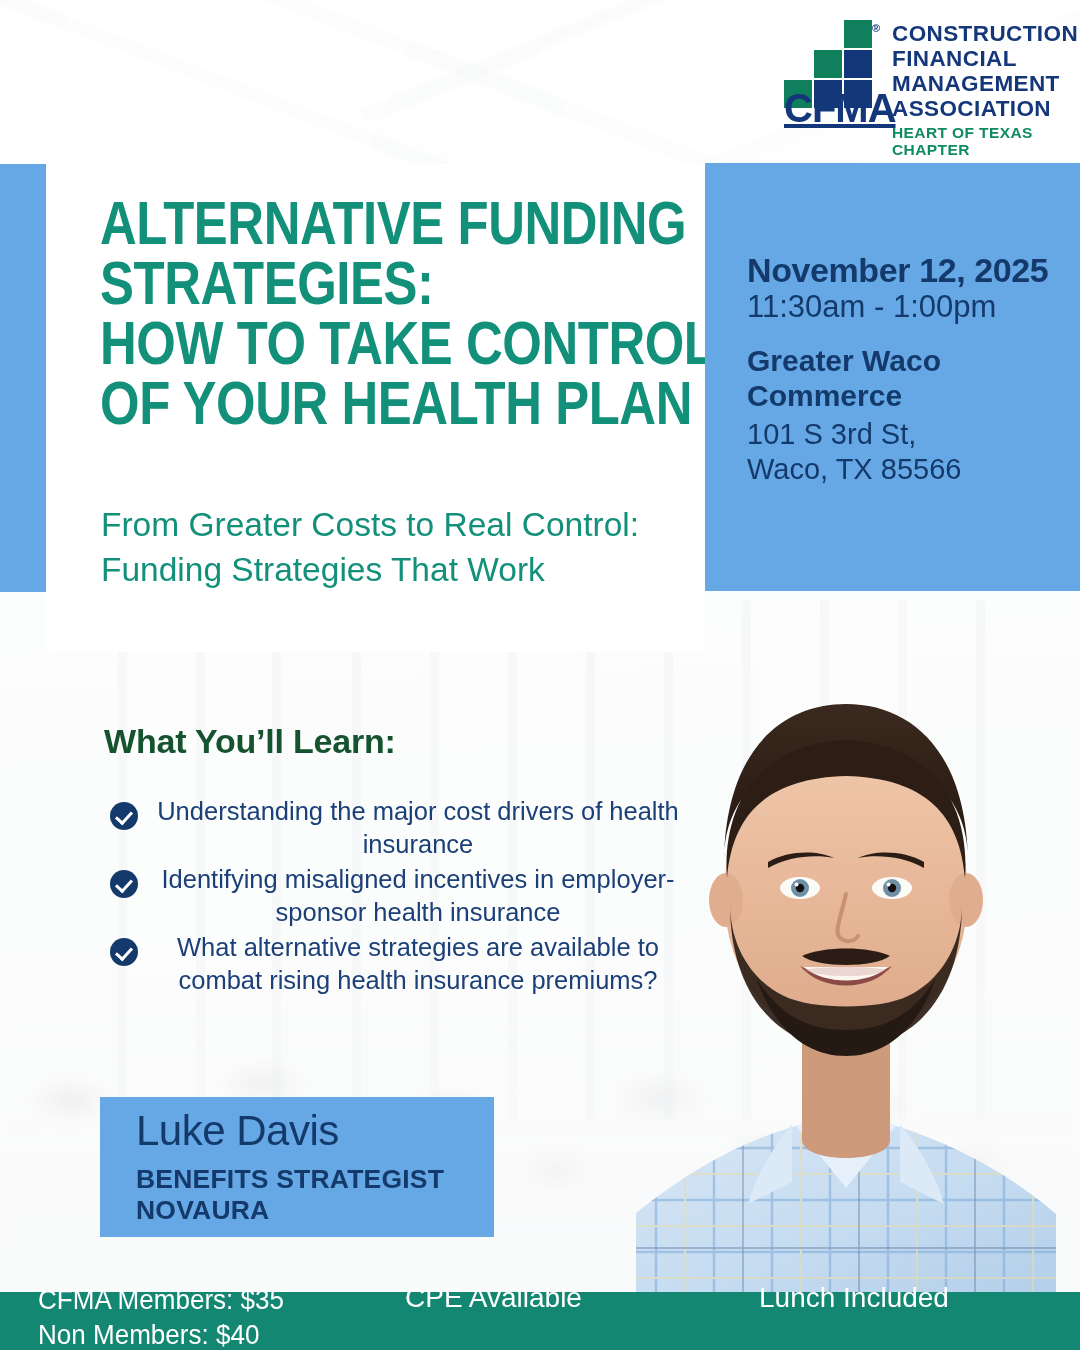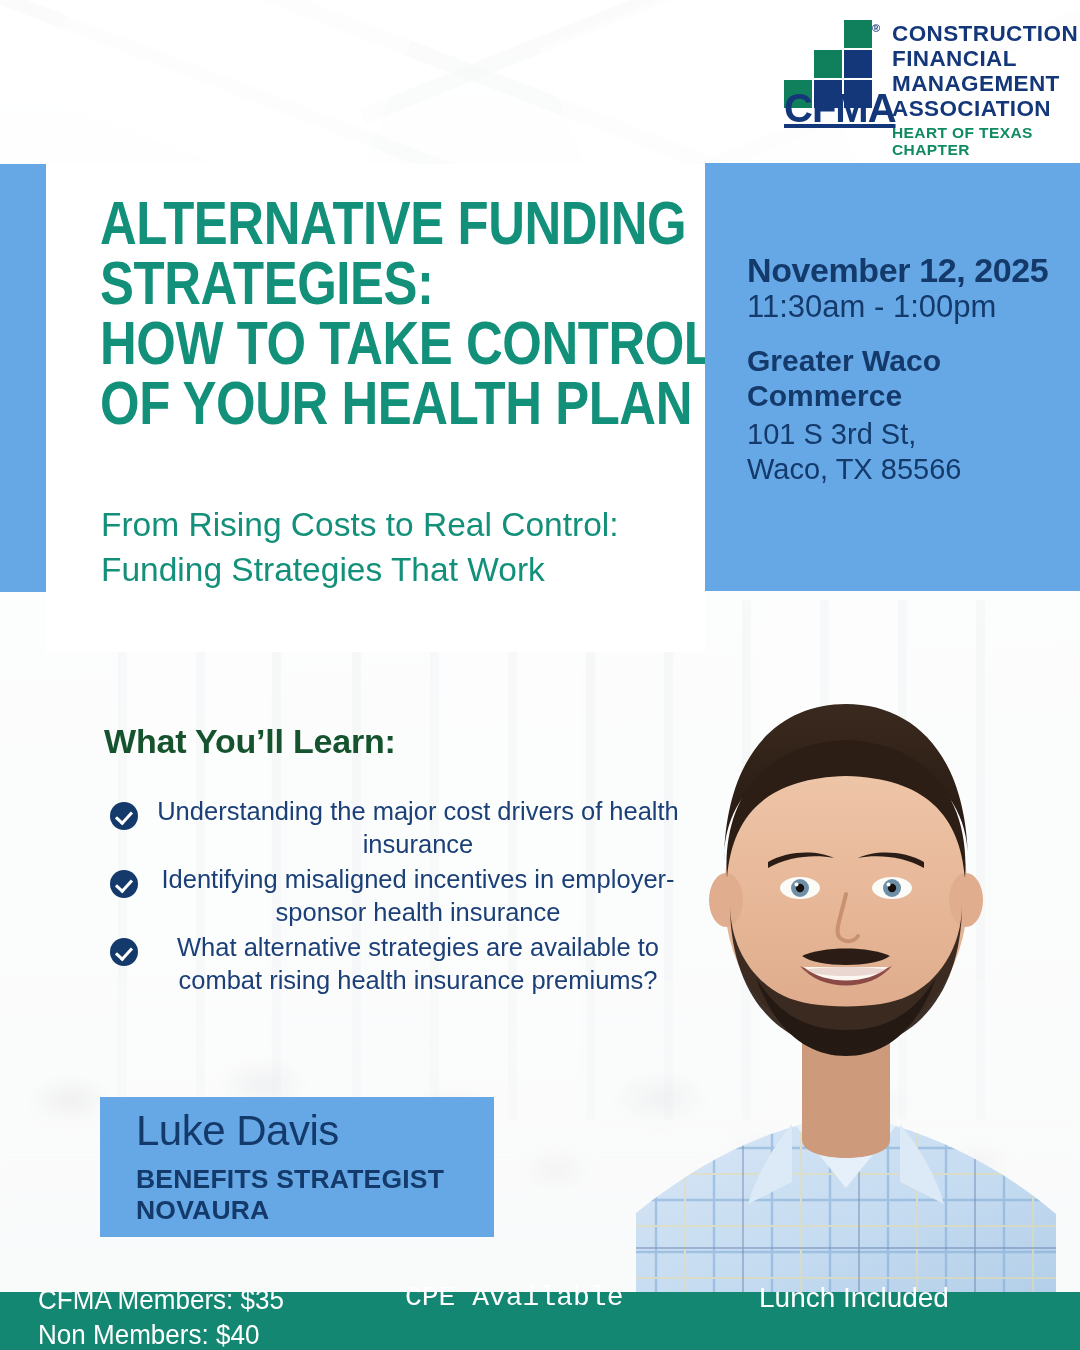--- a/index.html
+++ b/index.html
@@ -353,21 +353,21 @@
     transform: scaleX(0.93);
     transform-origin: left top;
   }
   .footer .f-price span { display: block; white-space: nowrap; }
   .footer .f-cpe {
     position: absolute;
     left: 405px;
     top: -10px;
     color: #ffffff;
     font-size: 28px;
-    font-family: Liberation Mono, monospace;
+    font-family: Liberation Sans, sans-serif;
     white-space: nowrap;
   }
   .footer .f-lunch {
     position: absolute;
     left: 759px;
     top: -10px;
     color: #ffffff;
     font-size: 28px;
     font-family: "Liberation Sans Narrow", "Liberation Sans", sans-serif;
     white-space: nowrap;
@@ -435,21 +435,21 @@
   <div class="left-accent"></div>
 
   <div class="white-panel">
     <div class="title">
       <span class="tline">ALTERNATIVE FUNDING</span>
       <span class="tline">STRATEGIES:</span>
       <span class="tline">HOW TO TAKE CONTROL</span>
       <span class="tline">OF YOUR HEALTH PLAN</span>
     </div>
     <div class="subtitle">
-      <span>From Rising Costs to Real Control:</span>
+      <span>From Greater Costs to Real Control:</span>
       <span>Funding Strategies That Work</span>
     </div>
   </div>
 
   <div class="date-panel">
     <div class="date-inner">
       <div class="ev-date">November 12, 2025</div>
       <div class="ev-time">11:30am - 1:00pm</div>
       <div class="ev-venue">
         <span>Greater Waco</span>

